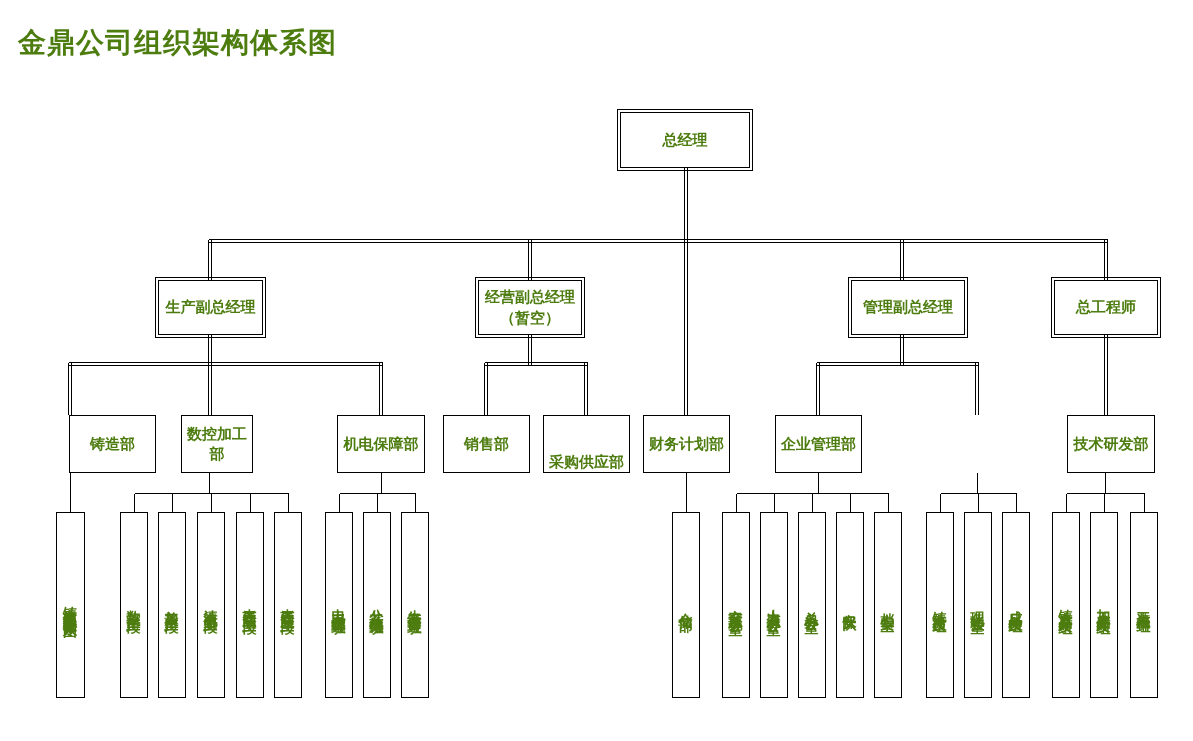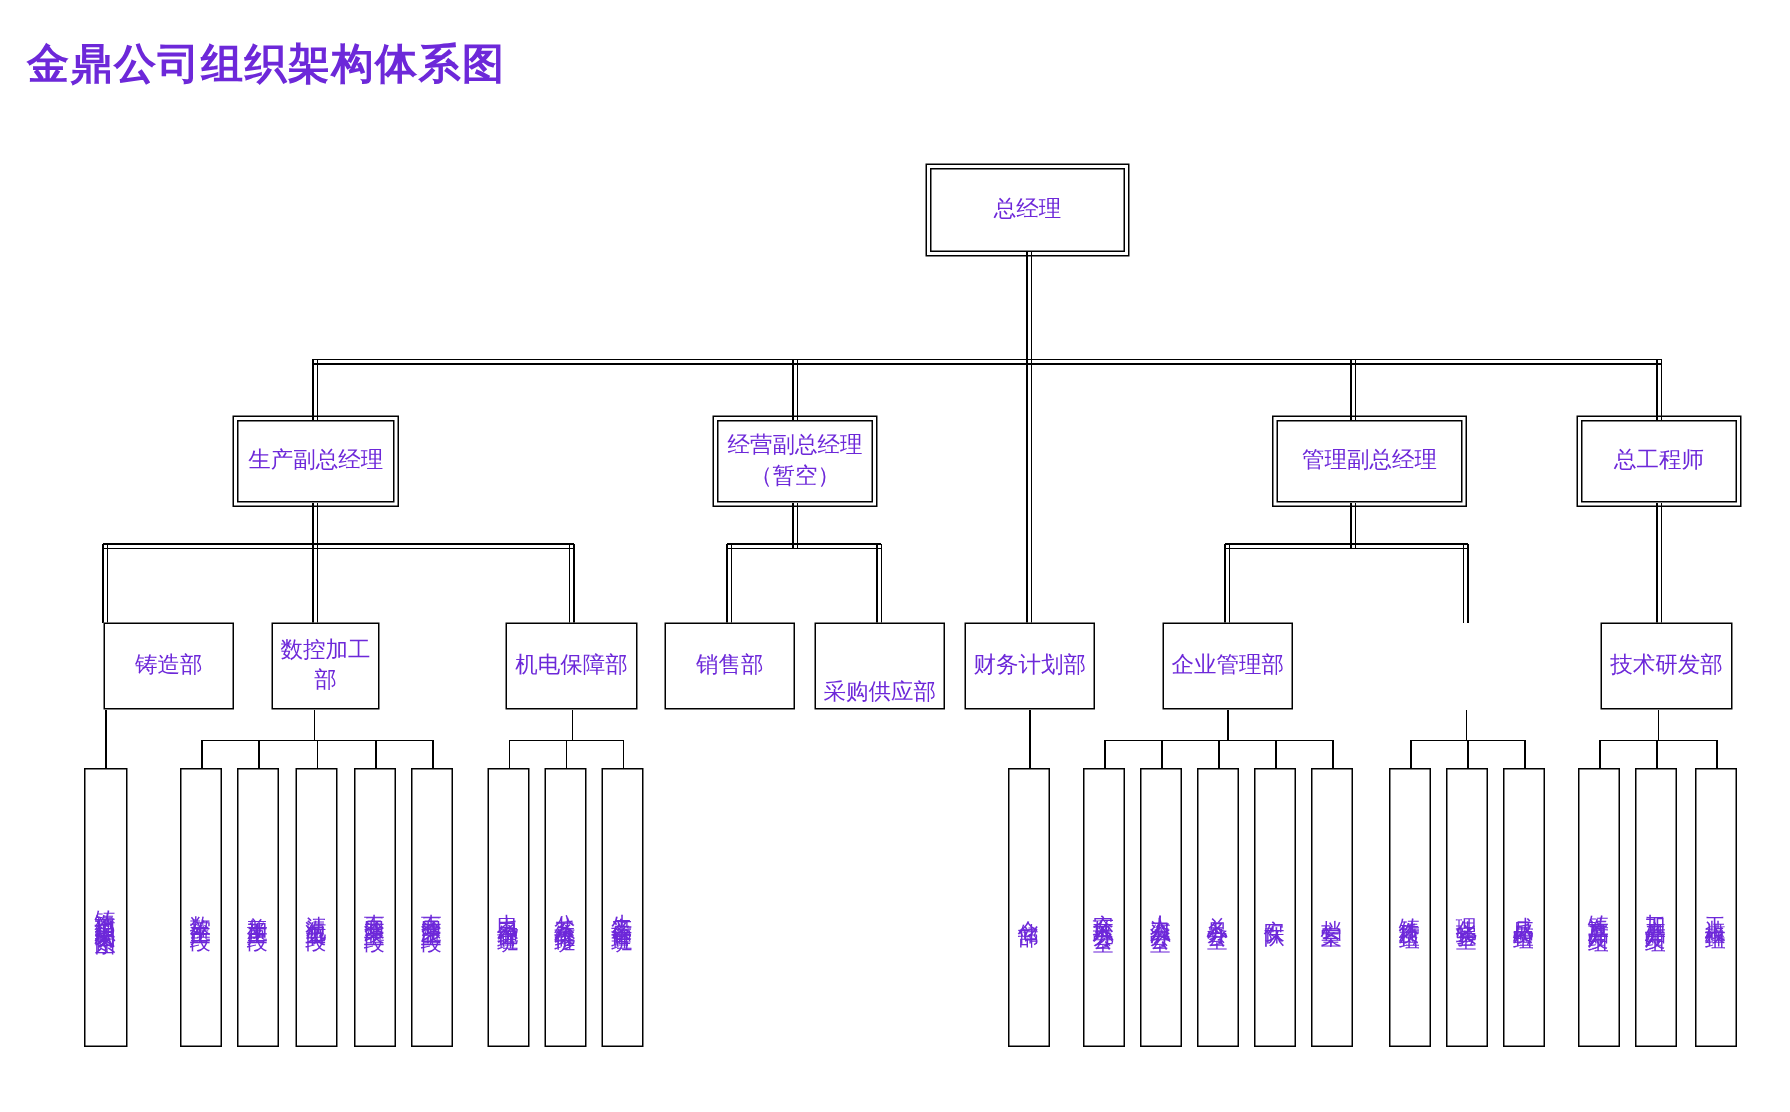--- a/index.html
+++ b/index.html
@@ -1,29 +1,29 @@
 <!DOCTYPE html>
 <html><head>
 <meta charset="utf-8">
 <style>
   html,body{margin:0;padding:0;background:#fff;}
   .stage{
     position:relative;width:1193px;height:741px;background:#ffffff;overflow:hidden;
-    font-family:"Liberation Sans","DejaVu Sans",sans-serif;color:#6d28d9;
+    font-family:"Liberation Sans","DejaVu Sans",sans-serif;color:#4d7c0f;
   }
   .page-title{
     position:absolute;left:18px;top:24px;margin:0;
     font-size:28px;font-weight:bold;letter-spacing:1px;white-space:nowrap;
   }
   svg.lines{position:absolute;left:0;top:0;}
   .node{
     position:absolute;box-sizing:border-box;background:#fff;
     border:1px solid #000;
     display:flex;align-items:center;justify-content:center;
-    text-align:center;font-weight:normal;font-size:15px;line-height:1.35;
+    text-align:center;font-weight:bold;font-size:15px;line-height:1.35;
   }
   .node.double{outline:1px solid #000;outline-offset:2px;}
   .node .two-line{display:flex;flex-direction:column;align-items:center;}
   .node.team{font-size:14px;}
   .node.team .vtext{
     writing-mode:vertical-rl;text-orientation:upright;
     letter-spacing:2px;line-height:1;
   }
 </style>
 </head>
@@ -127,21 +127,21 @@
 
   <div class="node double" style="left:158px;top:280px;width:105px;height:55px;">
     <span>生产副总经理</span>
   </div>
   <div class="node double" style="left:478px;top:280px;width:104px;height:55px;">
     <span class="two-line">
       <span>经营副总经理</span>
       <span>（暂空）</span>
     </span>
   </div>
-  <div class="node double" style="left:851px;top:280px;width:124px;height:55px;">
+  <div class="node double" style="left:851px;top:280px;width:114px;height:55px;">
     <span>管理副总经理</span>
   </div>
   <div class="node double" style="left:1054px;top:280px;width:104px;height:55px;">
     <span>总工程师</span>
   </div>
 
   <div class="node" style="left:33px;top:415px;width:87px;height:58px;margin-left:36px;">
     <span>铸造部</span>
   </div>
   <div class="node" style="left:165px;top:415px;width:72px;height:58px;margin-left:16px;">

